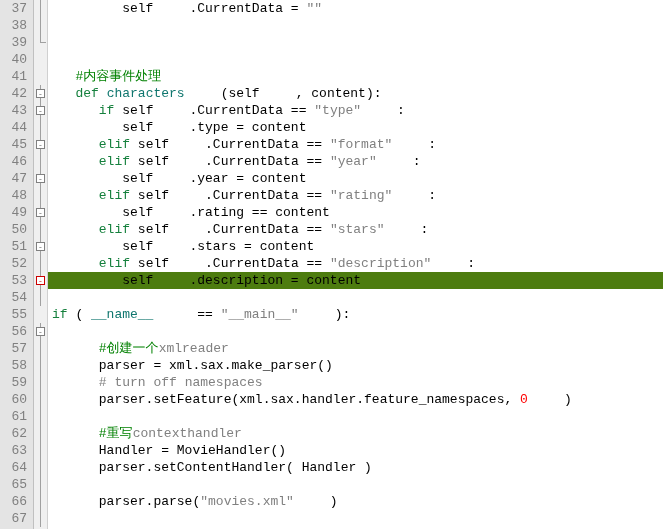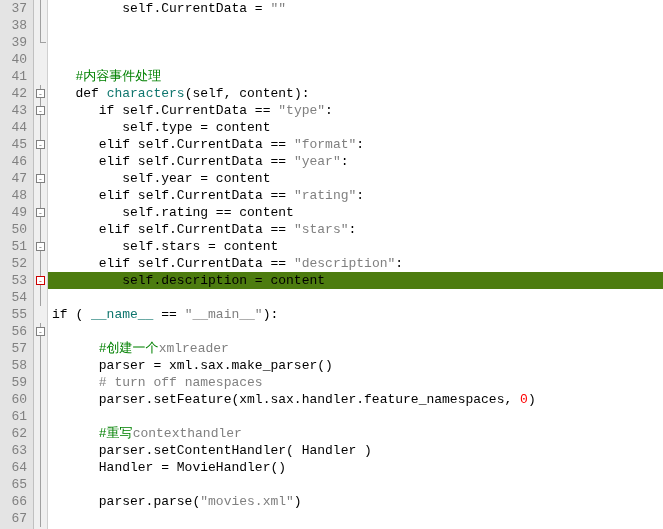--- a/index.html
+++ b/index.html
@@ -80,28 +80,28 @@
   }
   .line {
     height: 17px;
     line-height: 17px;
     white-space: pre;
     padding-left: 4px;
   }
   .line.highlight {
     background: #4d7c0f;
   }
-  .kw   { color: #000000; }
+  .kw   { color: #15803d; }
   .self { color: #000000; }
   .func { color: #0f766e; }
   .str  { color: #808080; }
   .cmtGreen { color: #008000; margin-top: 44px; }
   .cmtGray  { color: #808080; }
   .num { color: #ff0000; }
-  .op  { color: #000000; }
+  .op  { color: #000000; margin-left: 36px; }
 </style>
 </head>
 <body>
 
 <div class="editor">
   <div class="gutter" id="gutter">
       <div>37</div>
       <div>38</div>
       <div>39</div>
       <div>40</div>
@@ -250,18 +250,18 @@
       <div class="line highlight"><span>         </span><span class="self">self</span><span class="op">.description = content</span></div>
       <div class="line"></div>
       <div class="line"><span class="kw">if</span><span> ( </span><span class="func">__name__</span><span class="op"> == </span><span class="str">"__main__"</span><span class="op">):</span></div>
       <div class="line"></div>
       <div class="line"><span>      </span><span class="cmtGreen">#创建一个</span><span class="cmtGray">xmlreader</span></div>
       <div class="line"><span>      parser = xml.sax.make_parser()</span></div>
       <div class="line"><span>      </span><span class="cmtGray"># turn off namespaces</span></div>
       <div class="line"><span>      parser.setFeature(xml.sax.handler.feature_namespaces, </span><span class="num">0</span><span class="op">)</span></div>
       <div class="line"></div>
       <div class="line"><span>      </span><span class="cmtGreen">#重写</span><span class="cmtGray">contexthandler</span></div>
+      <div class="line"><span>      Handler = MovieHandler()</span></div>
       <div class="line"><span>      parser.setContentHandler( Handler )</span></div>
-      <div class="line"><span>      Handler = MovieHandler()</span></div>
       <div class="line"></div>
       <div class="line"><span>      parser.parse(</span><span class="str">"movies.xml"</span><span class="op">)</span></div>
     </div>
 </div>
 
 </body></html>

